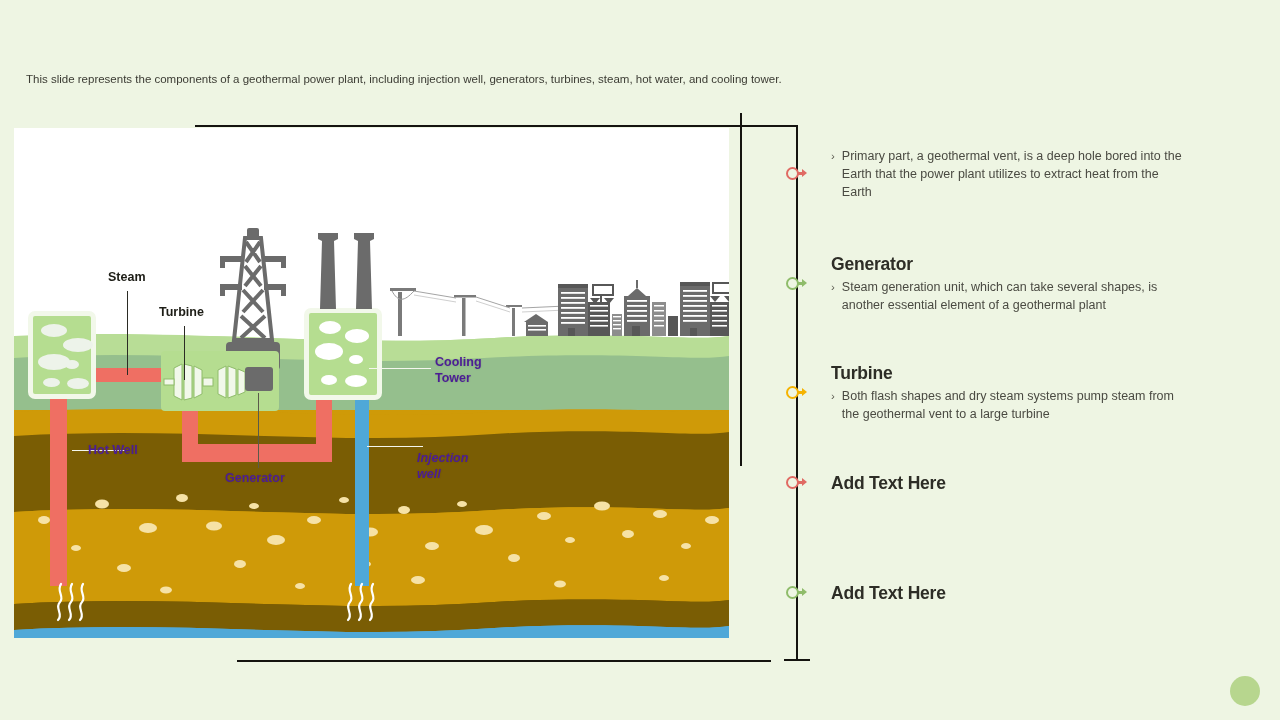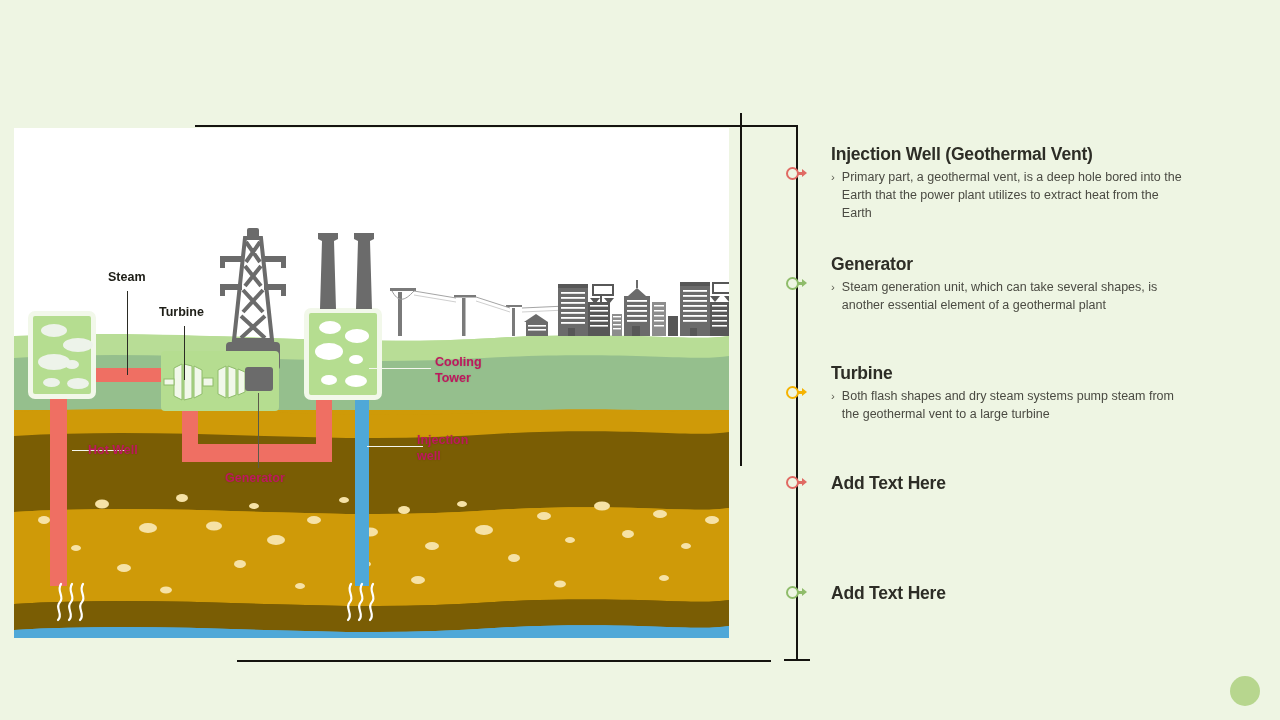--- a/index.html
+++ b/index.html
@@ -79,21 +79,21 @@
   .leader-w { position: absolute; background: #f4f6ee; height: 1px; }
 
   .illus-label {
     position: absolute;
     font-size: 12.5px;
     font-weight: bold;
     color: #1d1d16;
     line-height: 1.25;
     white-space: pre-line;
   }
-  .illus-label.white { color: #be185d; text-shadow: 0 0 2px rgba(0,0,0,.15); }
+  .illus-label.white { color: #4c1d95; text-shadow: 0 0 2px rgba(0,0,0,.15); }
 
   
   .marker {
     position: absolute;
     width: 22px; height: 14px;
   }
   .marker .ring {
     position: absolute; left: 0; top: 0;
     width: 13px; height: 13px; border-radius: 50%;
     border: 2.2px solid currentColor; background: #eef5e3;
@@ -136,20 +136,21 @@
     right: 20px; bottom: 14px;
     width: 30px; height: 30px; border-radius: 50%;
     background: #b7d68e;
   }
 </style>
 </head>
 <body>
 
 <div id="slide">
 
+  <div id="subtitle">This slide represents the components of a geothermal power plant, including injection well, generators, turbines, steam, hot water, and cooling tower.</div>
 
   <div class="frame-line" id="frame-top"></div>
   <div class="frame-line" id="frame-bottom"></div>
   <div class="frame-line" id="frame-v-inner"></div>
   <div class="frame-line" id="frame-v-main"></div>
   <div class="frame-line" id="frame-foot-tick"></div>
 
   <div id="illus">
     <div id="illus-sky"></div>
 
@@ -406,31 +407,30 @@
     <div class="illus-label white" style="left:421px;top:227px;">Cooling
 Tower</div>
 
     <div class="leader-w" style="left:58px;top:322px;width:58px;"></div>
     <div class="illus-label white" style="left:74px;top:315px;">Hot Well</div>
 
     <div class="leader-v" style="left:244px;top:265px;height:75px;background:#5a5a4a;"></div>
     <div class="illus-label white" style="left:211px;top:343px;">Generator</div>
 
     <div class="leader-w" style="left:353px;top:318px;width:56px;"></div>
-    <div class="illus-label white" style="left:403px;top:305px;">Injection
+    <div class="illus-label white" style="left:403px;top:323px;font-style:italic;">Injection
 well</div>
   </div>
 
   <div class="marker" style="left:786px;top:167px;color:#e06a63;">
     <span class="ring"></span>
     <span class="stem"></span>
     <span class="tip"></span>
   </div>
   <div class="entry" style="top:144px;">
-    <h3>Injection Well (Geothermal Vent)</h3>
     <div class="bullet-row">
       <span class="chev">›</span>
       <span class="btext">Primary part,  a geothermal vent, is a deep hole bored into the Earth that the power plant utilizes to extract heat from the Earth</span>
     </div>
   </div>
 
   <div class="marker" style="left:786px;top:277px;color:#8fbc6a;">
     <span class="ring"></span>
     <span class="stem"></span>
     <span class="tip"></span>

